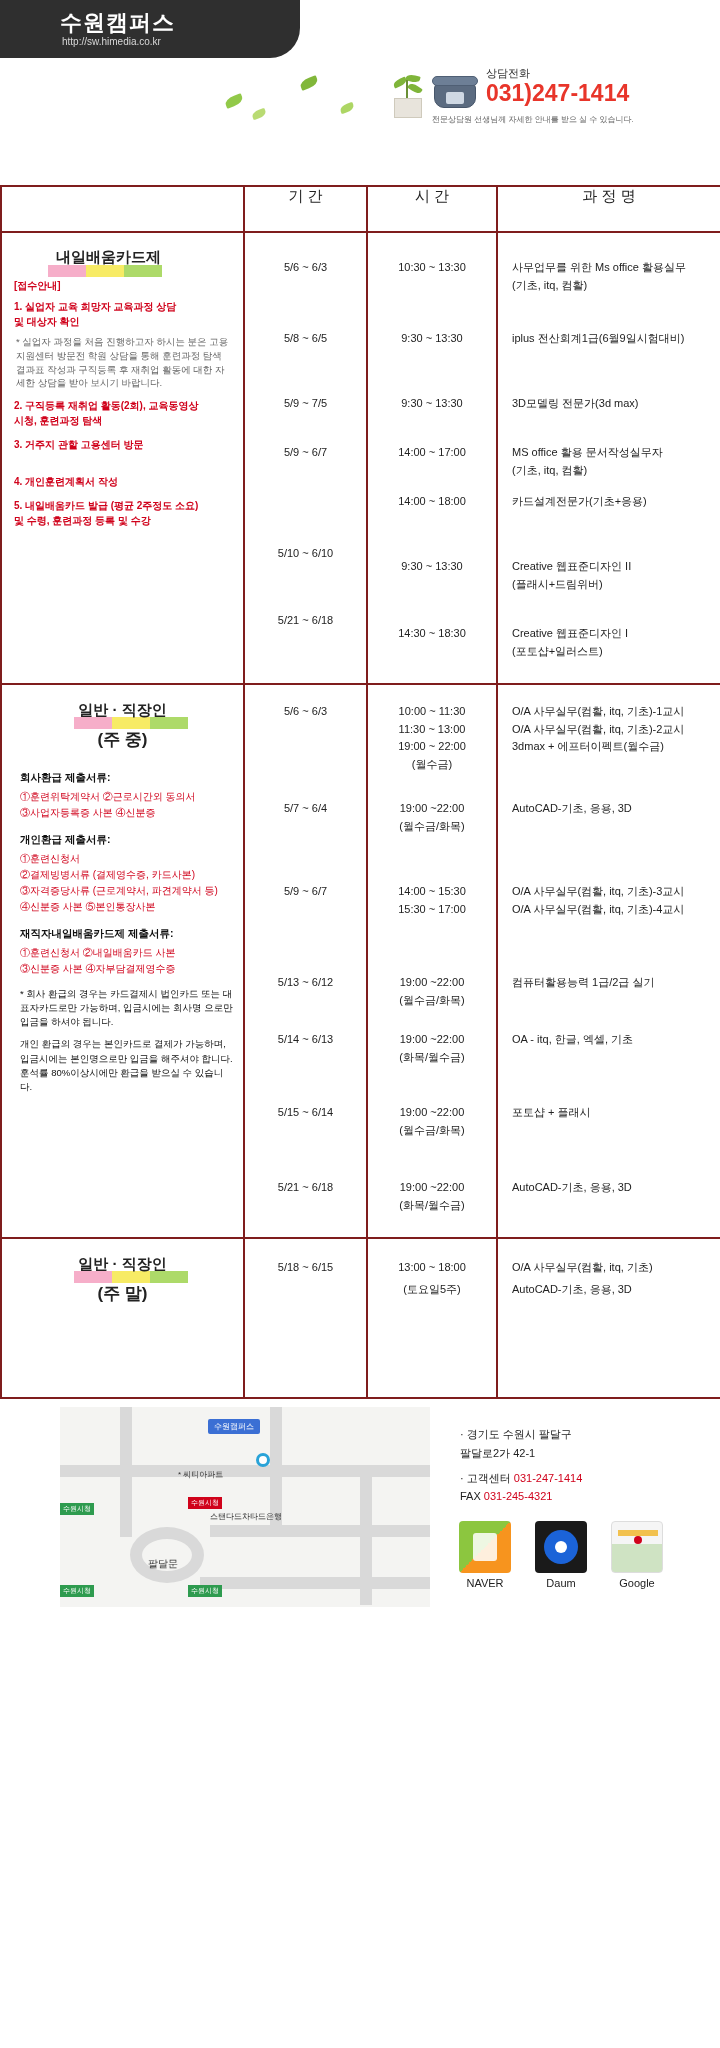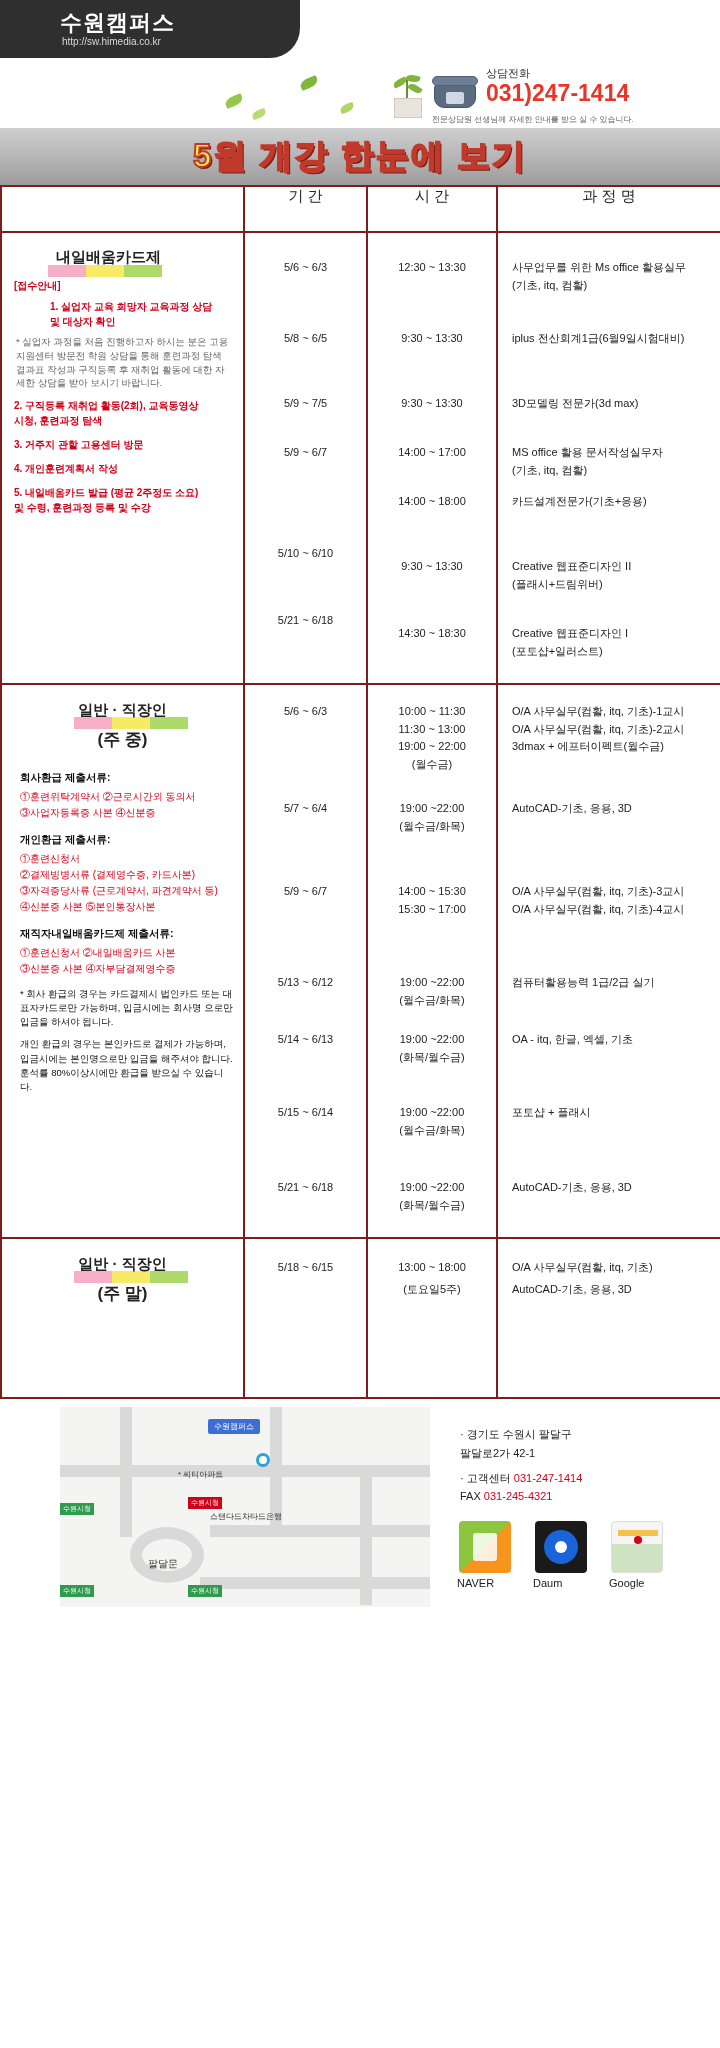--- a/index.html
+++ b/index.html
@@ -191,21 +191,21 @@
     position:absolute; left:70px; top:120px; width:74px; height:56px;
     border:12px solid #d9d9d9; border-radius:50%;
   }
 
   .addr {
     position:absolute; left:460px; top:26px; font-size:11px; line-height:1.7; color:#222;
   }
   .addr .red { color:#d0021b; }
 
   .portals { position:absolute; left:455px; top:122px; width:230px; height:84px; }
-  .portal { position:absolute; width:56px; }
+  .portal { position:absolute; width:56px; text-align:center; }
   .portal .box { width:52px; height:52px; margin:0 auto; border-radius:4px; }
   .portal .nm { font-size:11px; margin-top:4px; color:#222; }
   .pn { left:2px; }
   .pd { left:78px; }
   .pg { left:154px; }
   .box-naver { background:linear-gradient(135deg,#8cc63f 0 50%, #f7941e 50% 100%); position:relative;}
   .box-naver:after{content:"";position:absolute;left:14px;top:12px;width:24px;height:28px;background:#fff;border-radius:3px;opacity:.85;}
   .box-daum { background:#1a1a1a; position:relative; }
   .box-daum:after{content:"";position:absolute;left:9px;top:9px;width:34px;height:34px;border-radius:50%;background:#1b63d8;}
   .box-daum:before{content:"";position:absolute;left:20px;top:20px;width:12px;height:12px;border-radius:50%;background:#fff;z-index:2;}
@@ -242,23 +242,20 @@
       <div class="tel-icon">
         <div class="body"></div>
           <div class="dial"></div>
           <div class="handset"></div>
       </div>
       <div class="cs-label">상담전화</div>
       <div class="cs-number">031)247-1414</div>
       <div class="cs-note">전문상담원 선생님께 자세한 안내를 받으 실 수 있습니다.</div>
     </div>
 
-    <div class="title-banner">
-      <div class="ttl">5월 개강 한눈에 보기</div>
-    </div>
   </div>
 
   <table class="sched">
     <colgroup>
       <col class="colA">
         <col class="colB">
         <col class="colC">
         <col class="colD">
     </colgroup>
     <thead>
@@ -275,46 +272,46 @@
         <td>
           <div class="sec-head">
             <div class="card-title">
               <span class="hl p"></span><span class="hl y"></span><span class="hl g"></span>
               <span>내일배움카드제</span>
             </div>
           </div>
           <div class="notice">
             <div class="red">[접수안내]</div>
             <div style="height:6px"></div>
-            <div class="red" style="white-space:pre-line;margin-left:36px;">1. 실업자 교육 희망자 교육과정 상담
+            <div class="red" style="white-space:pre-line;">1. 실업자 교육 희망자 교육과정 상담
     및 대상자 확인</div>
             <p class="gray">* 실업자 과정을 처음 진행하고자 하시는 분은 고용지원센터 방문전 학원 상담을 통해 훈련과정 탐색결과표 작성과 구직등록 후 재취업 활동에 대한 자세한 상담을 받아 보시기 바랍니다.</p>
             <div class="red" style="white-space:pre-line;margin-bottom:9px;">2. 구직등록 재취업 활동(2회), 교육동영상
     시청, 훈련과정 탐색</div>
-            <div class="red" style="white-space:pre-line;margin-bottom:9px;">3. 거주지 관할 고용센터 방문</div>
+            <div class="red" style="white-space:pre-line;margin-bottom:22px;">3. 거주지 관할 고용센터 방문</div>
             <div class="red" style="white-space:pre-line;margin-bottom:9px;">4. 개인훈련계획서 작성</div>
             <div class="red" style="white-space:pre-line;">5. 내일배움카드 발급 (평균 2주정도 소요)
     및 수령, 훈련과정 등록 및 수강</div>
           </div>
         </td>
 
         <td>
           <div class="cell-list center" style="padding-top:26px;line-height:1.6;">
             <div class="grp" style="height:58px"><span>5/6 ~ 6/3</span></div>
             <div class="grp" style="height:52px"><span>5/8 ~ 6/5</span></div>
             <div class="grp" style="height:36px"><span>5/9 ~ 7/5</span></div>
             <div class="grp" style="height:88px"><span>5/9 ~ 6/7</span></div>
             <div class="grp" style="height:54px"><span>5/10 ~ 6/10</span></div>
             <div class="grp"><span>5/21 ~ 6/18</span></div>
           </div>
         </td>
 
         <td>
           <div class="cell-list center" style="padding-top:26px;line-height:1.6;">
-            <div class="grp" style="height:58px"><span>12:30 ~ 13:30</span></div>
+            <div class="grp" style="height:58px"><span>10:30 ~ 13:30</span></div>
             <div class="grp" style="height:52px"><span>9:30 ~ 13:30</span></div>
             <div class="grp" style="height:36px"><span>9:30 ~ 13:30</span></div>
             <div class="grp" style="height:36px"><span>14:00 ~ 17:00</span></div>
             <div class="grp" style="height:52px"><span>14:00 ~ 18:00</span></div>
             <div class="grp" style="height:54px"><span>9:30 ~ 13:30</span></div>
             <div class="grp"><span>14:30 ~ 18:30</span></div>
           </div>
         </td>
 
         <td>

